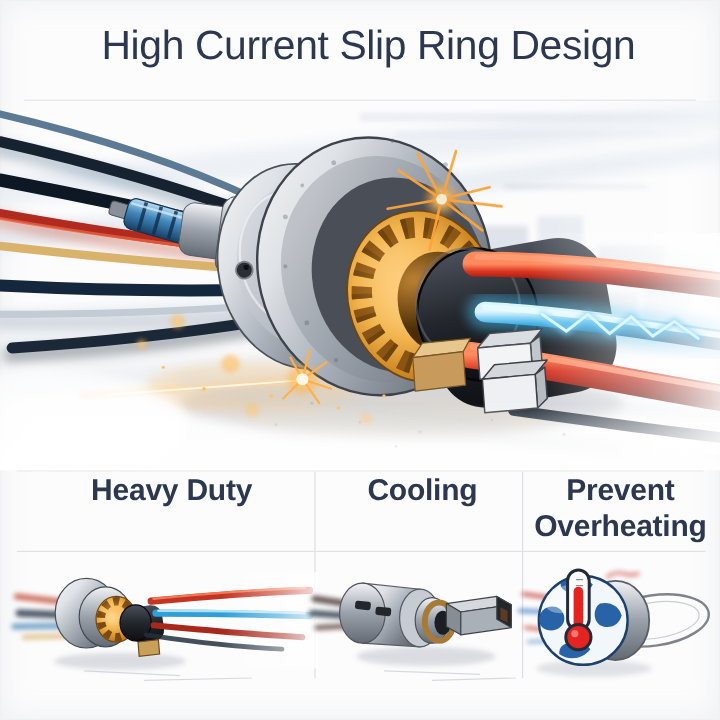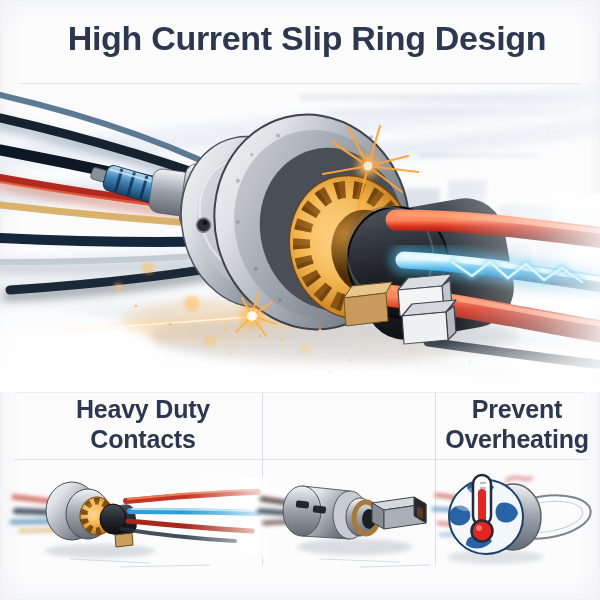--- a/index.html
+++ b/index.html
@@ -4,21 +4,21 @@
 <style>
   html,body { margin:0; padding:0; background:#e9e9ec; }
   .page {
     position:relative; width:600px; height:600px; overflow:hidden;
     background:#fcfcfd;
     font-family:"Liberation Sans","DejaVu Sans",sans-serif;
     box-shadow: inset 0 0 0 1px #f1f1f3, inset 0 0 26px rgba(160,166,176,.16);
   }
   .page-title {
     position:absolute; top:19px; left:0; right:0; margin:0; padding-left:14px;
-    text-align:center; font-size:34px; font-weight:bold; letter-spacing:-0.3px;
+    text-align:center; font-size:34px; font-weight:normal; letter-spacing:-0.3px;
     color:#2c3850;
   }
   .rule { position:absolute; background:#e3e4e8; }
   .title-rule   { top:83px;  left:20px; width:560px; height:1px; }
   .section-rule { top:392px; left:14px; width:572px; height:1px; background:#ecedf0; }
   .mid-rule     { top:459px; left:14px; width:574px; height:1px; background:#dfe1e5; }
   .v-rule { position:absolute; top:393px; height:172px; width:1px; background:#dcdee3; }
   .v1 { left:262px; } .v2 { left:435px; }
   .hero   { position:absolute; top:84px;  left:0; width:600px; height:308px; }
   .thumbs { position:absolute; top:459px; left:0; width:600px; height:141px; }
@@ -325,23 +325,23 @@
   </svg>
   </div>
 
   <div class="rule section-rule"></div>
   <div class="v-rule v1"></div>
   <div class="v-rule v2"></div>
   <div class="rule mid-rule"></div>
 
   <div class="feature-label fl1">
     <span>Heavy Duty</span>
-    <span>Contacts</span>
   </div>
   <div class="feature-label fl2">
+    <span>Cooling</span>
   </div>
   <div class="feature-label fl3">
     <span>Prevent</span>
     <span>Overheating</span>
   </div>
 
   <div class="thumbs">
   <svg width="600" height="141" viewBox="0 0 600 141">
 
     <g>

